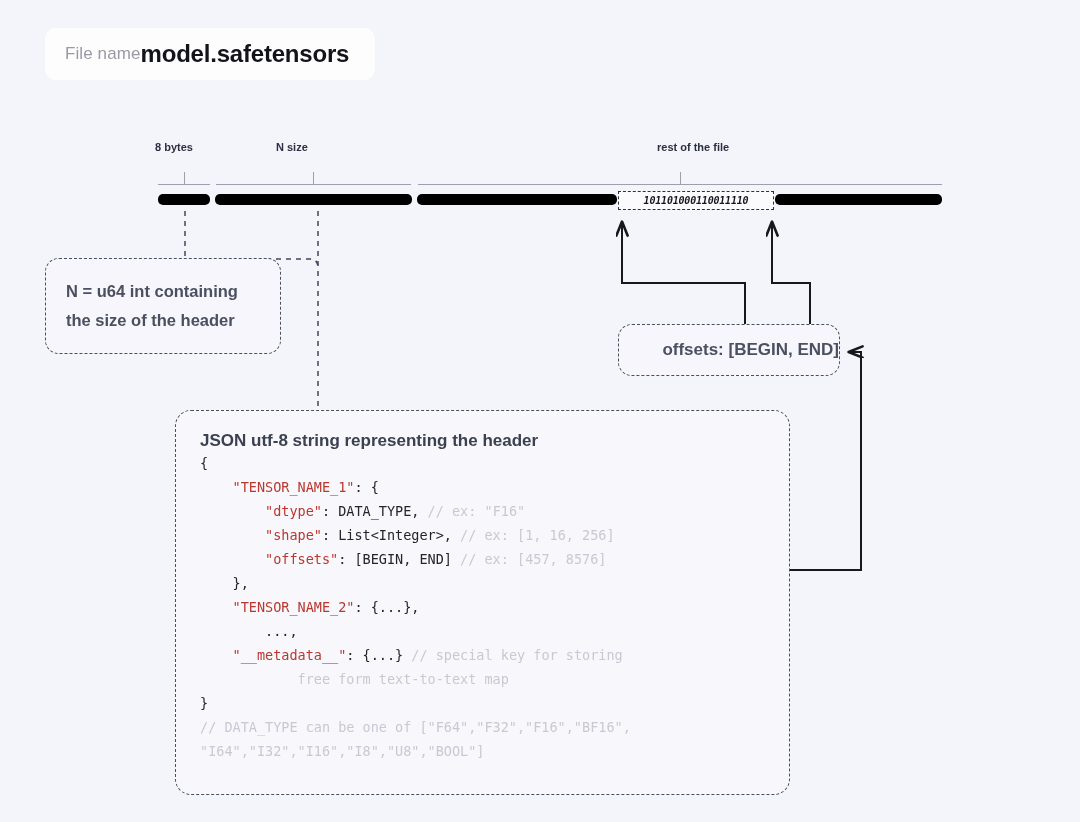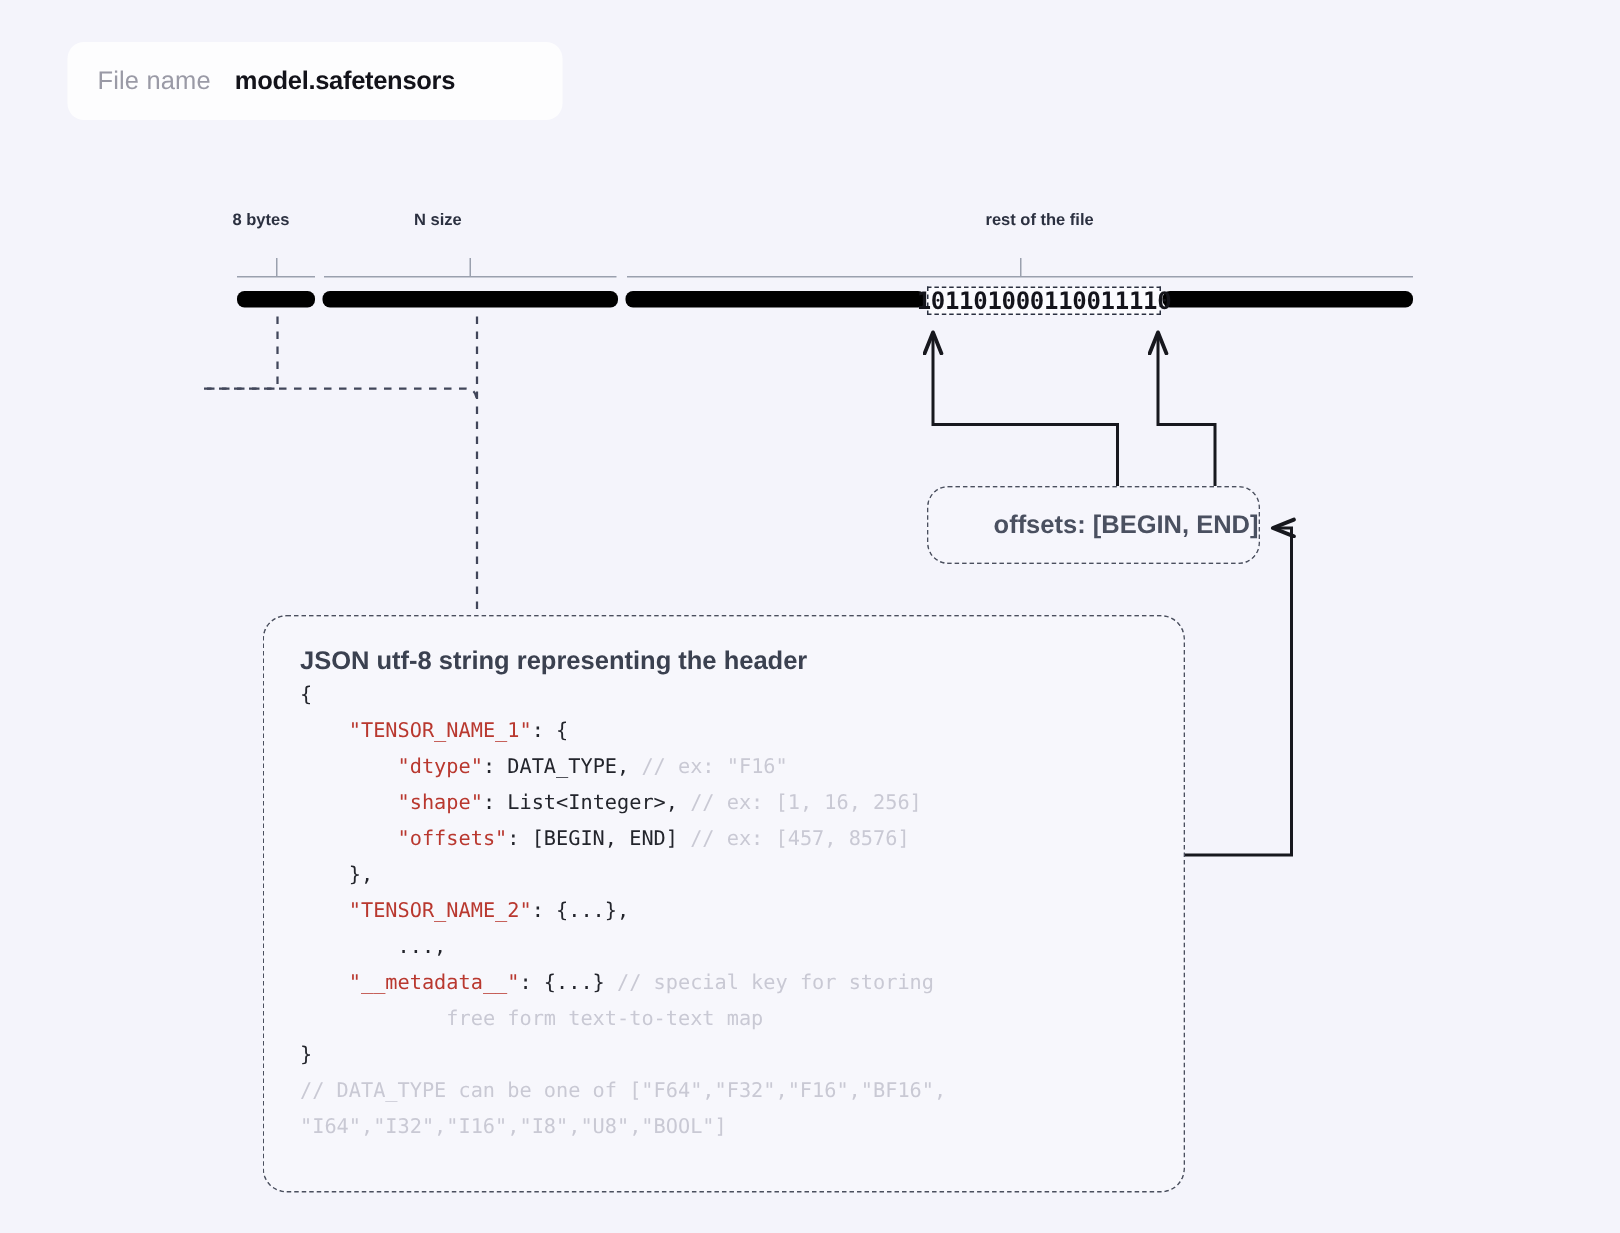--- a/index.html
+++ b/index.html
@@ -26,29 +26,29 @@
     left: 45px;
     top: 28px;
     width: 330px;
     height: 52px;
     background: #fdfdfe;
     border-radius: 11px;
     display: flex;
     align-items: center;
     padding: 0 20px;
     box-sizing: border-box;
-    gap: 16px;
+    gap: 0;
   }
   .filename-label {
     font-size: 17px;
     color: #9a9aa6;
     letter-spacing: .1px;
   }
   .filename-value {
-    font-size: 17px;
+    font-size: 24px;
     font-weight: 700;
     color: #13131a;
     letter-spacing: -.2px;
     text-align: center;
   }
   .ruler-label {
     position: absolute;
     font-size: 11px;
     font-weight: 700;
     color: #2b3040;
@@ -100,24 +100,25 @@
     height: 19px;
     border: 1.5px dashed #2b3040;
     box-sizing: border-box;
     background: #fbfbfe;
     display: flex;
     align-items: center;
     justify-content: center;
   }
   .binary-text {
     font-family: "DejaVu Sans Mono", monospace;
-    font-size: 16px;
+    font-size: 10px;
     font-weight: 700;
     color: #14141b;
     letter-spacing: -.2px;
+    font-style: italic;
   }
 
   
   .callout {
     position: absolute;
     border: 1.6px dashed #4a4f5e;
     border-radius: 14px;
     background: #f6f6fc;
     box-sizing: border-box;
   }
@@ -237,20 +238,24 @@
 
     <path d="M745,324 L745,283 L622,283 L622,222" fill="none" stroke="#17181e" stroke-width="2" marker-end="url(#arrowhead)"></path>
 
     <path d="M810,324 L810,283 L772,283 L772,222" fill="none" stroke="#17181e" stroke-width="2" marker-end="url(#arrowhead)"></path>
 
     <path d="M726,570 L861,570 L861,352 L849,352" fill="none" stroke="#17181e" stroke-width="2" marker-end="url(#arrowhead)"></path>
 
     <path d="M736,570 L724,570" fill="none" stroke="#17181e" stroke-width="2" marker-end="url(#arrowhead)"></path>
   </svg>
 
+  <div class="callout callout-n">
+    <div class="line">N = u64 int containing</div>
+    <div class="line">the size of the header</div>
+  </div>
 
   <div class="callout callout-offsets">
     <div class="text">offsets: [BEGIN, END]</div>
   </div>
 
   <div class="json-box">
     <div class="json-title">JSON utf-8 string representing the header</div>
     <div class="code" id="code-target"><div><span class="p">{</span></div><div>    <span class="k">"TENSOR_NAME_1"</span><span class="p">: {</span></div><div>        <span class="k">"dtype"</span><span class="p">: DATA_TYPE, </span><span class="c">// ex: "F16"</span></div><div>        <span class="k">"shape"</span><span class="p">: List&lt;Integer&gt;, </span><span class="c">// ex: [1, 16, 256]</span></div><div>        <span class="k">"offsets"</span><span class="p">: [BEGIN, END] </span><span class="c">// ex: [457, 8576]</span></div><div>    <span class="p">},</span></div><div>    <span class="k">"TENSOR_NAME_2"</span><span class="p">: {...},</span></div><div>        <span class="p">...,</span></div><div>    <span class="k">"__metadata__"</span><span class="p">: {...} </span><span class="c">// special key for storing</span></div><div>        <span class="c">    free form text-to-text map</span></div><div><span class="p">}</span></div><div><span class="c">// DATA_TYPE can be one of ["F64","F32","F16","BF16",</span></div><div><span class="c">"I64","I32","I16","I8","U8","BOOL"]</span></div></div>
   </div>
 

